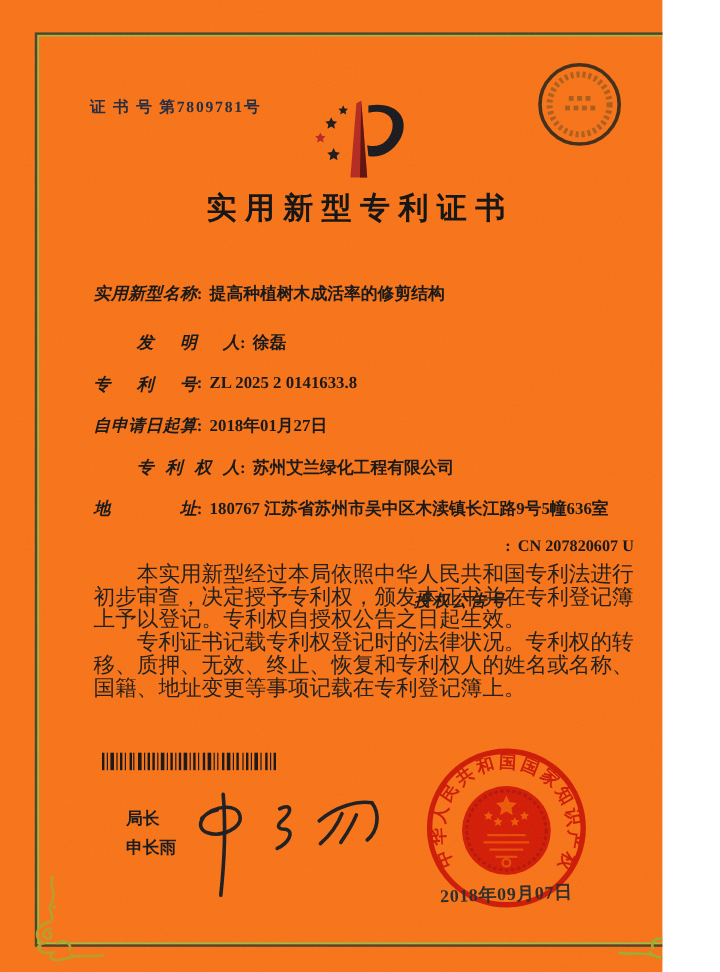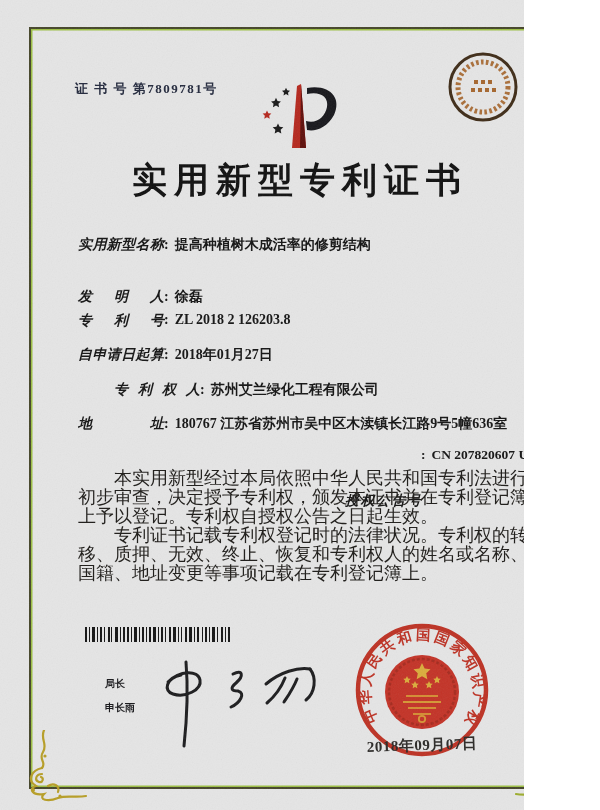--- a/index.html
+++ b/index.html
@@ -1,38 +1,38 @@
 <!DOCTYPE html>
 <html><head>
 <meta charset="utf-8">
 <style>
   html,body{margin:0;padding:0;}
   body{font-family:"Liberation Serif","DejaVu Serif",serif;}
-  .page{position:relative;width:524px;height:810px;background:#e5e5e5;overflow:hidden;}
+  .page{position:relative;width:524px;height:810px;background:#f97316;overflow:hidden;padding-left:28px;}
   .noise{position:absolute;left:0;top:0;width:600px;height:810px;opacity:.08;pointer-events:none;z-index:50;}
   .frame{position:absolute;left:29px;top:27px;width:536px;height:758px;
          border:2px solid #45452a;box-shadow:inset 0 0 0 1.5px #9cbf44;z-index:1;}
   .corner{position:absolute;z-index:2;}
   .cert-number{position:absolute;left:75px;top:80px;font-size:13px;font-weight:700;
                color:#23293d;letter-spacing:1.5px;z-index:3;}
   .stamp-small{position:absolute;left:446px;top:50px;z-index:3;}
   .logo{position:absolute;left:252px;top:84px;z-index:3;}
   .title{position:absolute;left:0;top:157px;width:600px;text-align:center;
-         font-size:35px;font-weight:900;letter-spacing:7px;color:#101010;z-index:3;}
+         font-size:25px;font-weight:900;letter-spacing:7px;color:#101010;z-index:3;}
   .fields{position:absolute;left:78px;top:0;width:470px;z-index:3;}
   .frow{position:absolute;left:0;white-space:nowrap;font-size:14px;color:#141414;}
   .flabel{display:inline-block;width:86px;font-weight:700;text-align:justify;text-align-last:justify;vertical-align:top;font-style:italic;}
   .fcolon{font-weight:700;margin-right:6px;}
   .fvalue{font-weight:600;}
   .frow2{position:absolute;white-space:nowrap;font-size:13.5px;color:#141414;}
   .body-text{position:absolute;left:78px;top:469px;width:450px;z-index:3;}
   .body-text p{margin:0;font-size:18px;line-height:19px;text-indent:2em;
                text-align:justify;color:#1d1b18;}
   .barcode{position:absolute;left:85px;top:627px;z-index:3;}
-  .director{position:absolute;left:105px;top:672px;font-size:10px;font-weight:700;
+  .director{position:absolute;left:105px;top:672px;font-size:14px;font-weight:700;
             color:#17171a;line-height:24px;z-index:3;}
   .signature{position:absolute;left:138px;top:656px;z-index:4;}
   .seal{position:absolute;left:350px;top:620px;z-index:4;mix-blend-mode:multiply;}
   .seal-date{position:absolute;left:352px;top:736px;width:140px;text-align:center;
              font-size:15px;font-weight:800;letter-spacing:.5px;color:#2c2a28;
              transform:rotate(-2deg);z-index:5;}
 </style>
 </head>
 <body>
 
@@ -96,25 +96,25 @@
     <use href="#st" transform="translate(15,31) scale(0.46)" fill="#b5281e"></use>
     <use href="#st" transform="translate(26,45) scale(0.56)" fill="#1a1a1a"></use>
   </svg>
 
   <div class="title">实用新型专利证书</div>
 
   <div class="fields">
     <div class="frow" style="top:236px;">
       <span class="flabel">实用新型名称</span><span class="fcolon">:</span><span class="fvalue">提高种植树木成活率的修剪结构</span>
     </div>
-    <div class="frow" style="top:288px;">
+    <div class="frow" style="top:277px;margin-left:36px;">
       <span class="flabel">发明人</span><span class="fcolon">:</span><span class="fvalue">徐磊</span>
     </div>
     <div class="frow" style="top:312px;">
-      <span class="flabel">专利号</span><span class="fcolon">:</span><span class="fvalue">ZL 2018 2 126203.8</span>
+      <span class="flabel">专利号</span><span class="fcolon">:</span><span class="fvalue">ZL 2025 2 0141633.8</span>
     </div>
     <div class="frow" style="top:346px;">
       <span class="flabel">自申请日起算</span><span class="fcolon">:</span><span class="fvalue">2018年01月27日</span>
     </div>
     <div class="frow" style="top:381px;margin-left:36px;">
       <span class="flabel">专利权人</span><span class="fcolon">:</span><span class="fvalue">苏州艾兰绿化工程有限公司</span>
     </div>
     <div class="frow" style="top:415px;">
       <span class="flabel">地址</span><span class="fcolon">:</span><span class="fvalue">180767 江苏省苏州市吴中区木渎镇长江路9号5幢636室</span>
     </div>

